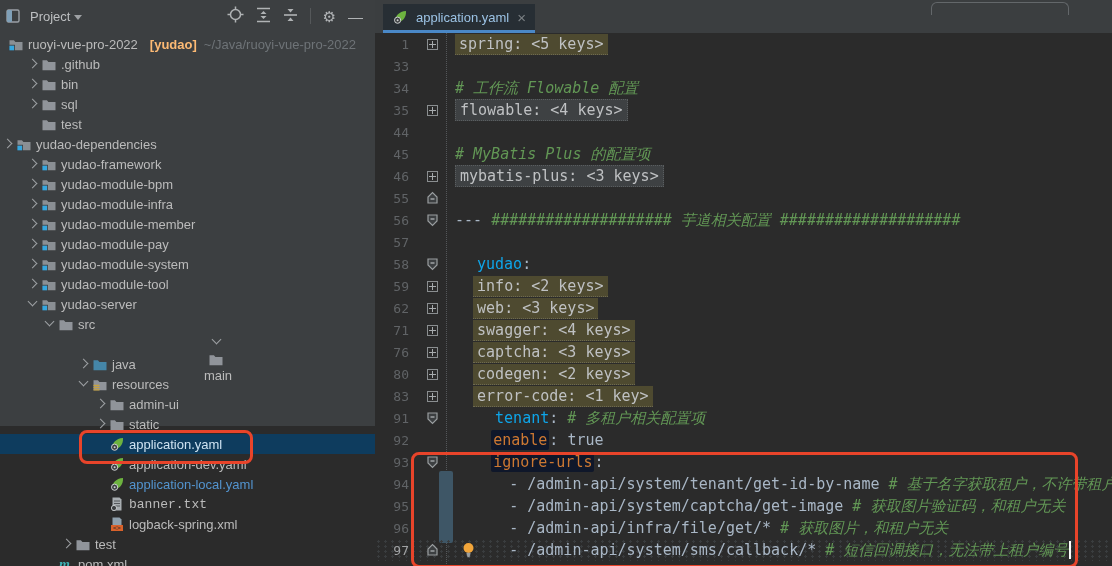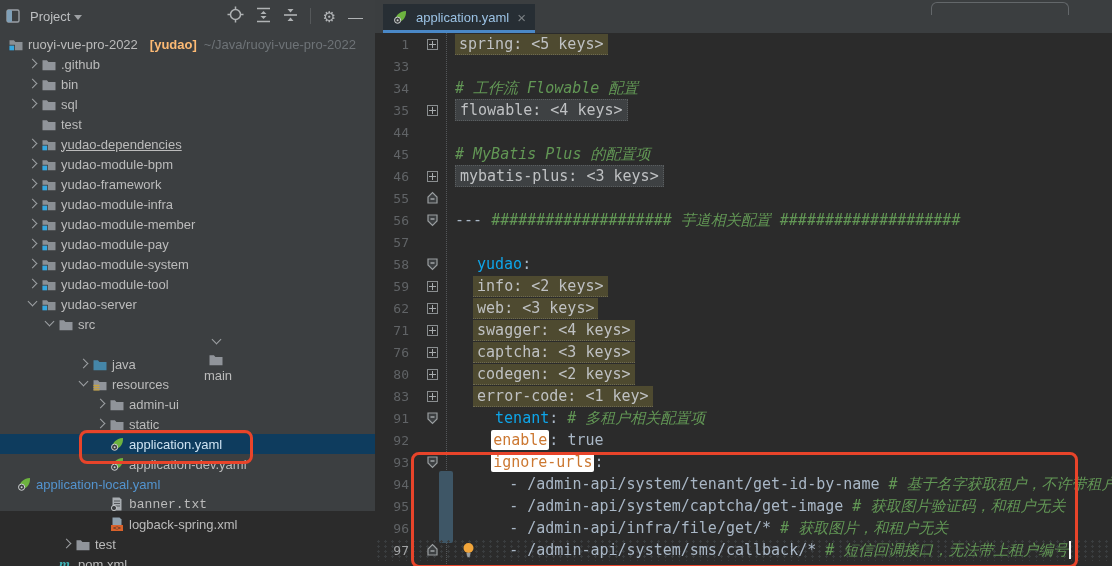--- a/index.html
+++ b/index.html
@@ -1,19 +1,19 @@
 <!DOCTYPE html>
 <html><head>
 <meta charset="utf-8">
 <style>
   html,body{margin:0;padding:0;background:#1e1f22;}
   .app{position:relative;width:1112px;height:566px;background:#2b2b2b;overflow:hidden;
        font-family:"Liberation Sans",sans-serif;-webkit-font-smoothing:antialiased;}
   
-  .project-panel{position:absolute;left:0;top:0;width:375px;height:511px;background:#3c3f41;}
+  .project-panel{position:absolute;left:0;top:0;width:375px;height:426px;background:#3c3f41;}
   .panel-header{height:32px;display:flex;align-items:center;padding:0 6px 0 6px;color:#bdbfc1;font-size:13px;}
   .panel-header .title{margin:0 4px 0 6px;}
   .hdr-chev{width:0;height:0;border-left:4px solid transparent;border-right:4px solid transparent;border-top:5px solid #9ea1a4;margin-top:2px;}
   .hdr-icons{margin-left:auto;display:flex;align-items:center;gap:12px;padding-right:6px;}
   .hdr-icons .sep{width:1px;height:16px;background:#55585a;}
   .glyph{color:#b0b3b5;font-size:15px;line-height:1;}
   .tree{position:absolute;top:34px;left:0;right:0;font-size:13px;color:#bbbbbb;}
   .tree-row{height:20px;display:flex;align-items:center;white-space:nowrap;position:relative;}
   .tree-row.selected{background:#0e3c5e;}
   .chev{width:16px;height:16px;flex:0 0 16px;position:relative;}
@@ -37,21 +37,21 @@
   .line{height:22px;display:flex;align-items:center;position:relative;}
   .line.caret-line{background-image:radial-gradient(circle,#3a3d3f 1px,transparent 1.3px);background-size:7px 5px;}
   .ln{width:36px;flex:0 0 36px;text-align:right;color:#606366;font-size:13px;padding-right:2px;box-sizing:border-box;}
   .line.caret-line .ln{color:#a1a3a5;}
   .mid{width:12px;flex:0 0 12px;}
   .fold-col{width:18px;flex:0 0 18px;display:flex;align-items:center;justify-content:center;position:relative;z-index:2;}
   .code{margin-left:14px;white-space:pre;position:relative;z-index:1;}
   .seg.plain{color:#a9b7c6;}
   .seg.comment{color:#629755;font-style:italic;}
   .seg.key{color:#0ea5e9;margin-left:22px;}
-  .seg.key-hl{color:#cc7832;background:#ffffff;border-radius:2px;padding:1px 2px;}
+  .seg.key-hl{color:#cc7832;background:#0f172a;border-radius:2px;padding:1px 2px;}
   .seg.fold-olive{color:#bfc1c3;background:#4e4a30;padding:1px 4px;border-bottom:1px dotted #6e6a50;}
   .seg.fold-gray{color:#bfc1c3;background:#3e4143;padding:1px 4px;border:1px dotted #5a5e60;}
   .caret{display:inline-block;width:2px;height:18px;background:#ffffff;vertical-align:middle;margin-left:1px;}
   .bulb{position:absolute;left:86px;top:3px;width:15px;height:16px;z-index:3;}
   
   .plusbox{width:11px;height:11px;border:1px solid #8a8e90;background:#2b2b2b;position:relative;box-sizing:border-box;}
   .plusbox::before{content:'';position:absolute;left:1px;right:1px;top:4px;height:1px;background:#a7abad;}
   .plusbox::after{content:'';position:absolute;top:1px;bottom:1px;left:4px;width:1px;background:#a7abad;}
   
   .ann{position:absolute;border:3px solid #e8442a;border-radius:8px;z-index:10;pointer-events:none;}
@@ -138,49 +138,49 @@
         </div>
         <div class="tree-row" style="padding-left: 25px;">
           <span class="chev"></span>
           <span class="t-icon">
             <svg width="16" height="16" viewBox="0 0 16 16">
               <path d="M1.5 4.2h4.4l1.5 1.9h7.1v8.2H1.5z" fill="#90949a"></path>
             </svg>
           </span>
           <span class="t-label">test</span>
         </div>
-        <div class="tree-row" style="padding-left: 25px; text-decoration: underline;">
+        <div class="tree-row" style="">
           <span class="chev chev-right"></span>
           <span class="t-icon">
             <svg width="16" height="16" viewBox="0 0 16 16">
               <path d="M1.5 4.2h4.4l1.5 1.9h7.1v8.2H1.5z" fill="#8a8f94"></path>
               <rect x="1" y="9.2" width="5.6" height="5.6" fill="#35a7e0" stroke="#3c3f41" stroke-width="0.8"></rect>
             </svg>
           </span>
           <span class="t-label">yudao-dependencies</span>
         </div>
         <div class="tree-row" style="padding-left: 25px;">
           <span class="chev chev-right"></span>
           <span class="t-icon">
             <svg width="16" height="16" viewBox="0 0 16 16">
               <path d="M1.5 4.2h4.4l1.5 1.9h7.1v8.2H1.5z" fill="#8a8f94"></path>
               <rect x="1" y="9.2" width="5.6" height="5.6" fill="#35a7e0" stroke="#3c3f41" stroke-width="0.8"></rect>
             </svg>
           </span>
+          <span class="t-label">yudao-framework</span>
+        </div>
+        <div class="tree-row" style="padding-left: 25px;">
+          <span class="chev chev-right"></span>
+          <span class="t-icon">
+            <svg width="16" height="16" viewBox="0 0 16 16">
+              <path d="M1.5 4.2h4.4l1.5 1.9h7.1v8.2H1.5z" fill="#8a8f94"></path>
+              <rect x="1" y="9.2" width="5.6" height="5.6" fill="#35a7e0" stroke="#3c3f41" stroke-width="0.8"></rect>
+            </svg>
+          </span>
           <span class="t-label">yudao-module-bpm</span>
-        </div>
-        <div class="tree-row" style="padding-left: 25px;">
-          <span class="chev chev-right"></span>
-          <span class="t-icon">
-            <svg width="16" height="16" viewBox="0 0 16 16">
-              <path d="M1.5 4.2h4.4l1.5 1.9h7.1v8.2H1.5z" fill="#8a8f94"></path>
-              <rect x="1" y="9.2" width="5.6" height="5.6" fill="#35a7e0" stroke="#3c3f41" stroke-width="0.8"></rect>
-            </svg>
-          </span>
-          <span class="t-label">yudao-framework</span>
         </div>
         <div class="tree-row" style="padding-left: 25px;">
           <span class="chev chev-right"></span>
           <span class="t-icon">
             <svg width="16" height="16" viewBox="0 0 16 16">
               <path d="M1.5 4.2h4.4l1.5 1.9h7.1v8.2H1.5z" fill="#8a8f94"></path>
               <rect x="1" y="9.2" width="5.6" height="5.6" fill="#35a7e0" stroke="#3c3f41" stroke-width="0.8"></rect>
             </svg>
           </span>
           <span class="t-label">yudao-module-infra</span>
@@ -307,21 +307,21 @@
           <span class="chev"></span>
           <span class="t-icon">
             <svg width="16" height="16" viewBox="0 0 16 16">
               <path d="M14 2C7 2.5 2.5 7 3 14c7-.5 11.5-5 11-12z" fill="#6db33f"></path>
               <circle cx="5.6" cy="11.2" r="3.1" fill="#3c3f41" stroke="#cdd0d2" stroke-width="1"></circle>
               <circle cx="5.6" cy="11.2" r="1" fill="#cdd0d2"></circle>
             </svg>
           </span>
           <span class="t-label">application-dev.yaml</span>
         </div>
-        <div class="tree-row" style="">
+        <div class="tree-row" style="padding-left: 93px;">
           <span class="chev"></span>
           <span class="t-icon">
             <svg width="16" height="16" viewBox="0 0 16 16">
               <path d="M14 2C7 2.5 2.5 7 3 14c7-.5 11.5-5 11-12z" fill="#6db33f"></path>
               <circle cx="5.6" cy="11.2" r="3.1" fill="#3c3f41" stroke="#cdd0d2" stroke-width="1"></circle>
               <circle cx="5.6" cy="11.2" r="1" fill="#cdd0d2"></circle>
             </svg>
           </span>
           <span class="t-label mod">application-local.yaml</span>
         </div>

